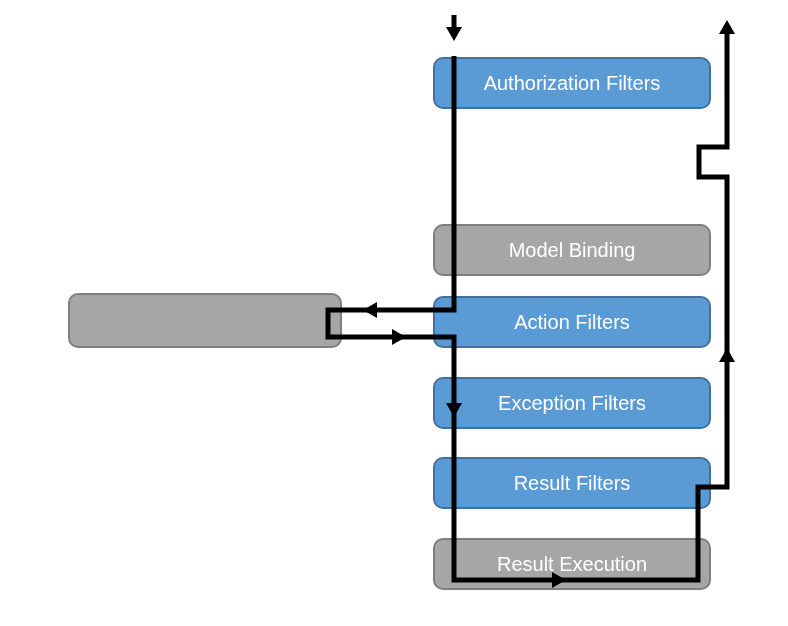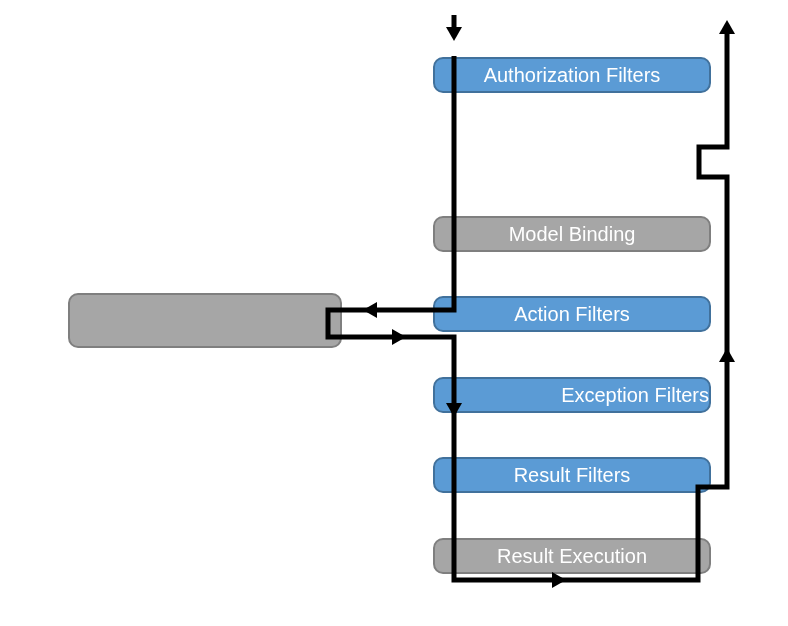--- a/index.html
+++ b/index.html
@@ -31,28 +31,28 @@
     background: var(--filter-fill, #5B9BD5);
     border: 2px solid var(--filter-border, #41719C);
   }
   .node.stage {
     background: var(--stage-fill, #A6A6A6);
     border: 2px solid var(--stage-border, #7F7F7F);
   }
   .pipeline-node {
     left: 433px;
     width: 278px;
-    height: 36px;
+    height: 52px;
     font-size: 20px;
   }
   .n0 { top: 57px; }
   .n1 { top: 136px; }
-  .n2 { top: 216px; }
+  .n2 { top: 224px; }
   .n3 { top: 296px; }
-  .n4 { top: 377px; align-items: flex-end; }
+  .n4 { top: 377px; }
   .n5 { top: 457px; }
   .n6 { top: 538px; }
   .side-node {
     left: 68px;
     top: 293px;
     width: 274px;
     height: 55px;
     font-size: 16px;
   }
   .side-node span { display: block; }

